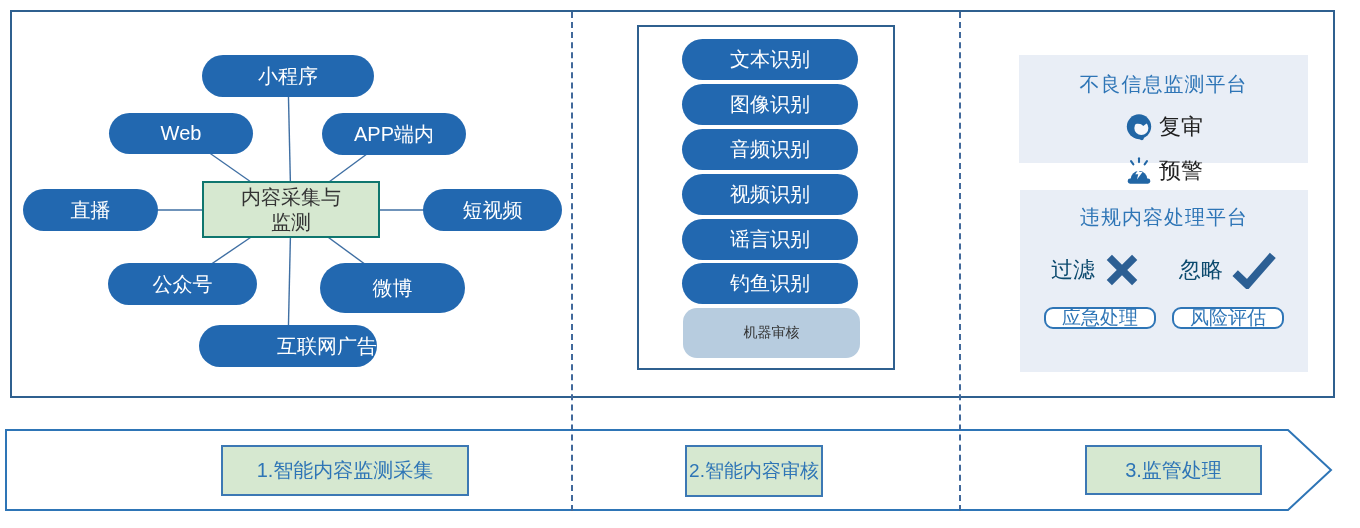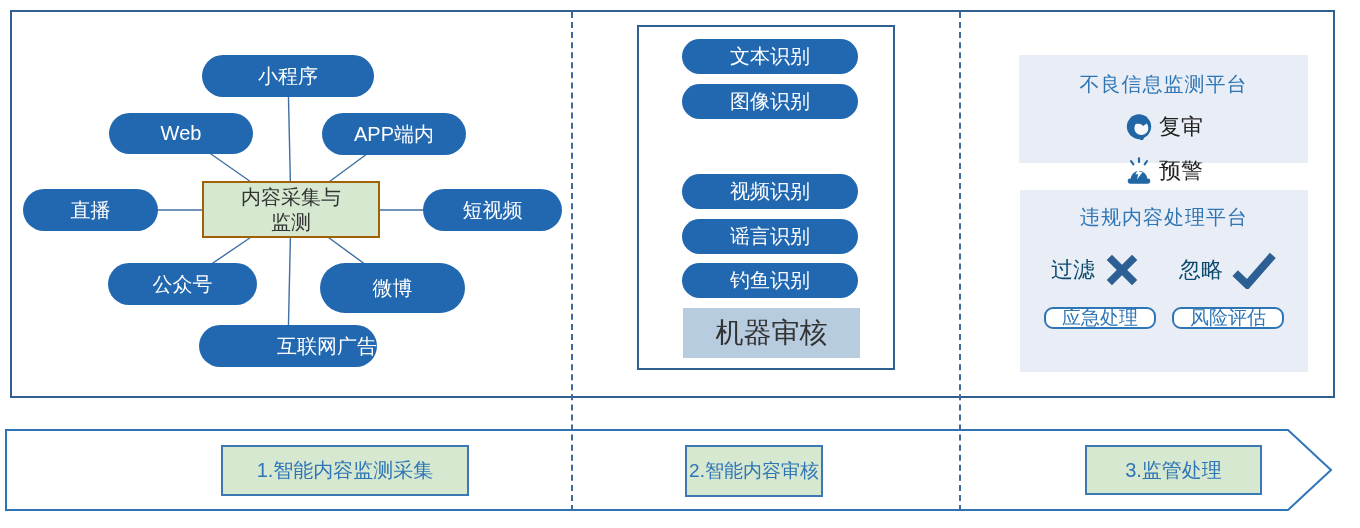--- a/index.html
+++ b/index.html
@@ -1,24 +1,24 @@
 <!DOCTYPE html>
 <html><head>
 <meta charset="utf-8">
 <style>
   html,body{margin:0;padding:0;background:#fff;}
   body{font-family:"Liberation Sans","DejaVu Sans",sans-serif;}
   .canvas{position:relative;width:1360px;height:528px;background:#fff;overflow:hidden;}
   .abs{position:absolute;}
   .outer-box{left:10px;top:10px;width:1325px;height:388px;border:2px solid #2F608F;background:#fff;box-sizing:border-box;}
   .pill{background:#2268B0;color:#fff;border-radius:999px;display:flex;align-items:center;justify-content:center;font-size:20px;box-sizing:border-box;}
-  .hub-box{left:202px;top:181px;width:178px;height:57px;background:#D6E8D0;border:2px solid #a16207;box-sizing:border-box;display:flex;flex-direction:column;align-items:center;justify-content:center;color:#333;font-size:20px;line-height:1.25;}
+  .hub-box{left:202px;top:181px;width:178px;height:57px;background:#D6E8D0;border:2px solid #0f766e;box-sizing:border-box;display:flex;flex-direction:column;align-items:center;justify-content:center;color:#333;font-size:20px;line-height:1.25;}
   .mid-container{left:637px;top:25px;width:258px;height:345px;border:2px solid #2F608F;background:#fff;box-sizing:border-box;}
-  .mid-pill{left:682px;width:176px;height:35px;font-size:20px;}
-  .machine-box{left:683px;top:308px;width:177px;height:50px;background:#B7CCDF;color:#333;display:flex;align-items:center;justify-content:center;font-size:28px;}
+  .mid-pill{left:682px;width:176px;height:41px;font-size:20px;}
+  .machine-box{left:683px;top:308px;width:177px;height:50px;background:#B7CCDF;color:#333;display:flex;align-items:center;justify-content:center;font-size:14px;border-radius:14px;}
   .panel{background:#E9EEF6;box-sizing:border-box;display:flex;flex-direction:column;align-items:center;}
   .panel-1{left:1019px;top:55px;width:289px;height:108px;}
   .panel-2{left:1020px;top:190px;width:288px;height:182px;}
   .panel-title{color:#2E75B6;font-size:20px;letter-spacing:1px;}
   .p1-title{margin-top:16px;}
   .action-row{display:flex;align-items:center;gap:14px;margin-top:14px;flex-direction:column;}
   .action{display:flex;align-items:center;gap:5px;color:#1F1F1F;font-size:22px;}
   .p2-title{margin-top:14px;}
   .option-row{display:flex;align-items:center;gap:38px;margin-top:20px;}
   .option{display:flex;align-items:center;gap:8px;color:#0c4a6e;font-size:22px;}
@@ -82,20 +82,23 @@
     <span>内容采集与</span>
     <span>监测</span>
   </div>
 
   <div class="abs mid-container"></div>
   <div class="abs pill mid-pill" style="top:39px;">
       <span>文本识别</span>
     </div>
   <div class="abs pill mid-pill" style="top:84px;">
       <span>图像识别</span>
+    </div>
+  <div class="abs pill mid-pill" style="top:129px;">
+      <span>音频识别</span>
     </div>
   <div class="abs pill mid-pill" style="top:174px;">
       <span>视频识别</span>
     </div>
   <div class="abs pill mid-pill" style="top:219px;">
       <span>谣言识别</span>
     </div>
   <div class="abs pill mid-pill" style="top:263px;">
       <span>钓鱼识别</span>
     </div>

